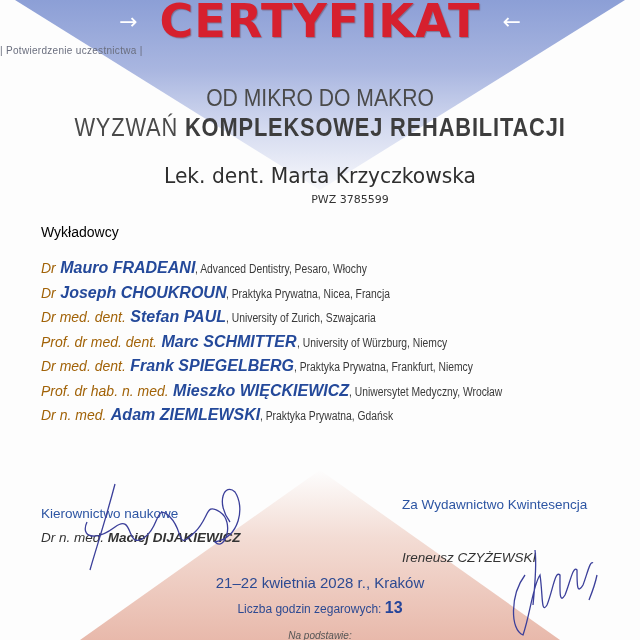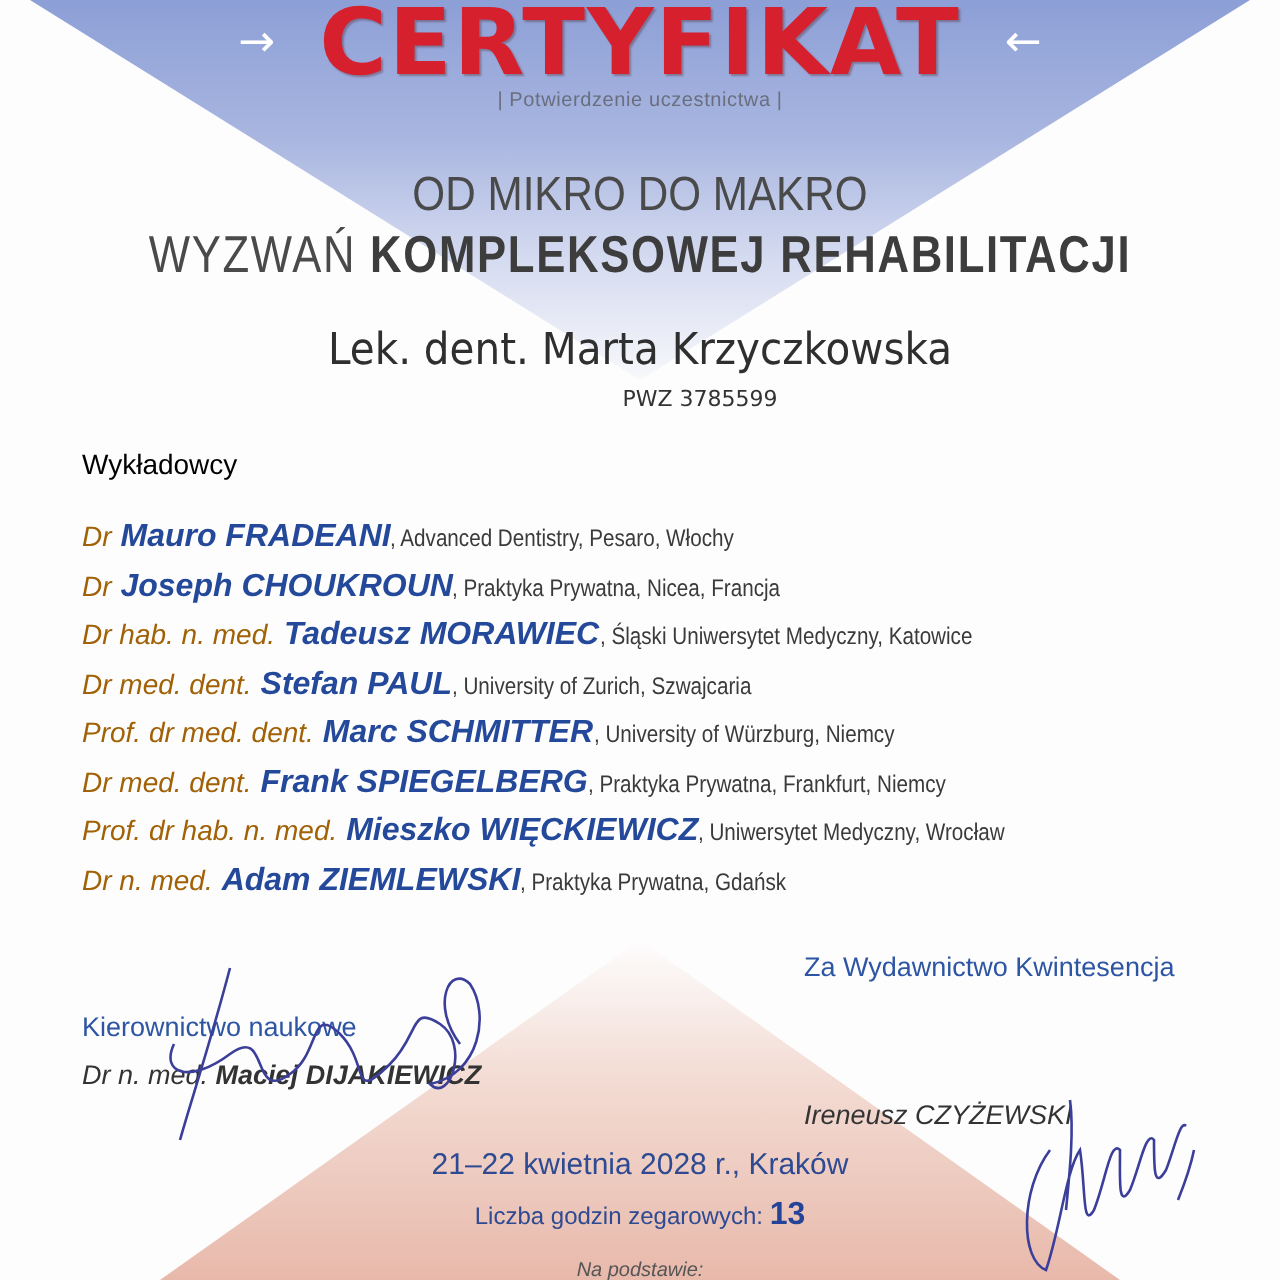--- a/index.html
+++ b/index.html
@@ -23,21 +23,21 @@
     position: absolute; top: -6px; left: 0; width: 640px;
     display: flex; justify-content: center; align-items: center; gap: 22px;
   }
   .arrow { color: #ffffff; font-size: 22px; font-family: "DejaVu Sans", sans-serif; }
   .title {
     color: #d6202e; font-size: 46px; font-weight: bold; letter-spacing: 1px;
     font-family: "DejaVu Sans", sans-serif;
     text-shadow: 1px 1px 1px rgba(80,20,20,0.35);
   }
   .subtitle {
-    top: 45px; left: 0; width: 640px; text-align: center;
+    top: 45px; left: 0; width: 640px; text-align: left;
     color: #6a6e7e; font-size: 10px; letter-spacing: 0.3px;
   }
   .course1 {
     top: 84px; left: 0; width: 640px; text-align: center;
     color: #4a4a4a; font-size: 24px; transform: scaleX(0.88);
   }
   .course2 {
     top: 112px; left: 0; width: 640px; text-align: center;
     color: #4a4a4a; font-size: 26px; letter-spacing: 1px; transform: scaleX(0.84);
   }
@@ -106,24 +106,20 @@
 <div class="abs lect-list">
   <div class="lect">
     <span class="t">Dr</span>
     <span class="n">Mauro FRADEANI</span><span class="c">, Advanced Dentistry, Pesaro, Włochy</span>
   </div>
   <div class="lect">
     <span class="t">Dr</span>
     <span class="n">Joseph CHOUKROUN</span><span class="c">, Praktyka Prywatna, Nicea, Francja</span>
   </div>
   <div class="lect">
-    <span class="t">Dr hab. n. med.</span>
-    <span class="n">Tadeusz MORAWIEC</span><span class="c">, Śląski Uniwersytet Medyczny, Katowice</span>
-  </div>
-  <div class="lect">
     <span class="t">Dr med. dent.</span>
     <span class="n">Stefan PAUL</span><span class="c">, University of Zurich, Szwajcaria</span>
   </div>
   <div class="lect">
     <span class="t">Prof. dr med. dent.</span>
     <span class="n">Marc SCHMITTER</span><span class="c">, University of Würzburg, Niemcy</span>
   </div>
   <div class="lect">
     <span class="t">Dr med. dent.</span>
     <span class="n">Frank SPIEGELBERG</span><span class="c">, Praktyka Prywatna, Frankfurt, Niemcy</span>
@@ -140,21 +136,21 @@
 
 <div class="abs sig-label" style="top:506px;left:41px;">Kierownictwo naukowe</div>
 <div class="abs sig-name" style="top:530px;left:41px;">
   <span>Dr n. med.</span>
   <b>Maciej DIJAKIEWICZ</b>
 </div>
 <svg class="sig" style="left:75px;top:482px;" width="180" height="90">
   <path d="M40 2 C 30 40, 20 70, 15 88 M12 40 C 5 55, 20 60, 40 45 C 60 30, 50 70, 70 55 C 85 45, 80 20, 95 35 C 110 50, 100 70, 120 50 C 135 35, 130 20, 145 30 C 160 40, 150 70, 140 60 C 165 55, 170 25, 160 10 C 150 0, 140 20, 155 40" fill="none" stroke="#3b3f9a" stroke-width="1.3"></path>
 </svg>
 
-<div class="abs sig-label" style="top:476px;left:402px;">Za Wydawnictwo Kwintesencja</div>
+<div class="abs sig-label" style="top:497px;left:402px;">Za Wydawnictwo Kwintesencja</div>
 <div class="abs sig-name" style="top:530px;left:402px;font-weight:normal;margin-top:20px;">Ireneusz CZYŻEWSKI</div>
 <svg class="sig" style="left:505px;top:545px;" width="100" height="95">
   <path d="M20 30 C 5 50, 5 85, 18 90 C 25 70, 28 40, 35 30 C 38 50, 36 70, 42 60 C 48 45, 50 25, 55 30 C 55 45, 54 60, 60 50 C 65 38, 68 20, 72 25 C 72 40, 72 50, 78 40 C 82 30, 85 15, 88 18 M92 30 C 90 40, 86 50, 84 55 M30 5 C 32 20, 30 40, 28 60" fill="none" stroke="#3b3f9a" stroke-width="1.3"></path>
 </svg>
 
 <div class="abs date">21–22 kwietnia 2028 r., Kraków</div>
 <div class="abs hours">
   <span>Liczba godzin zegarowych:</span>
   <b>13</b>
 </div>

